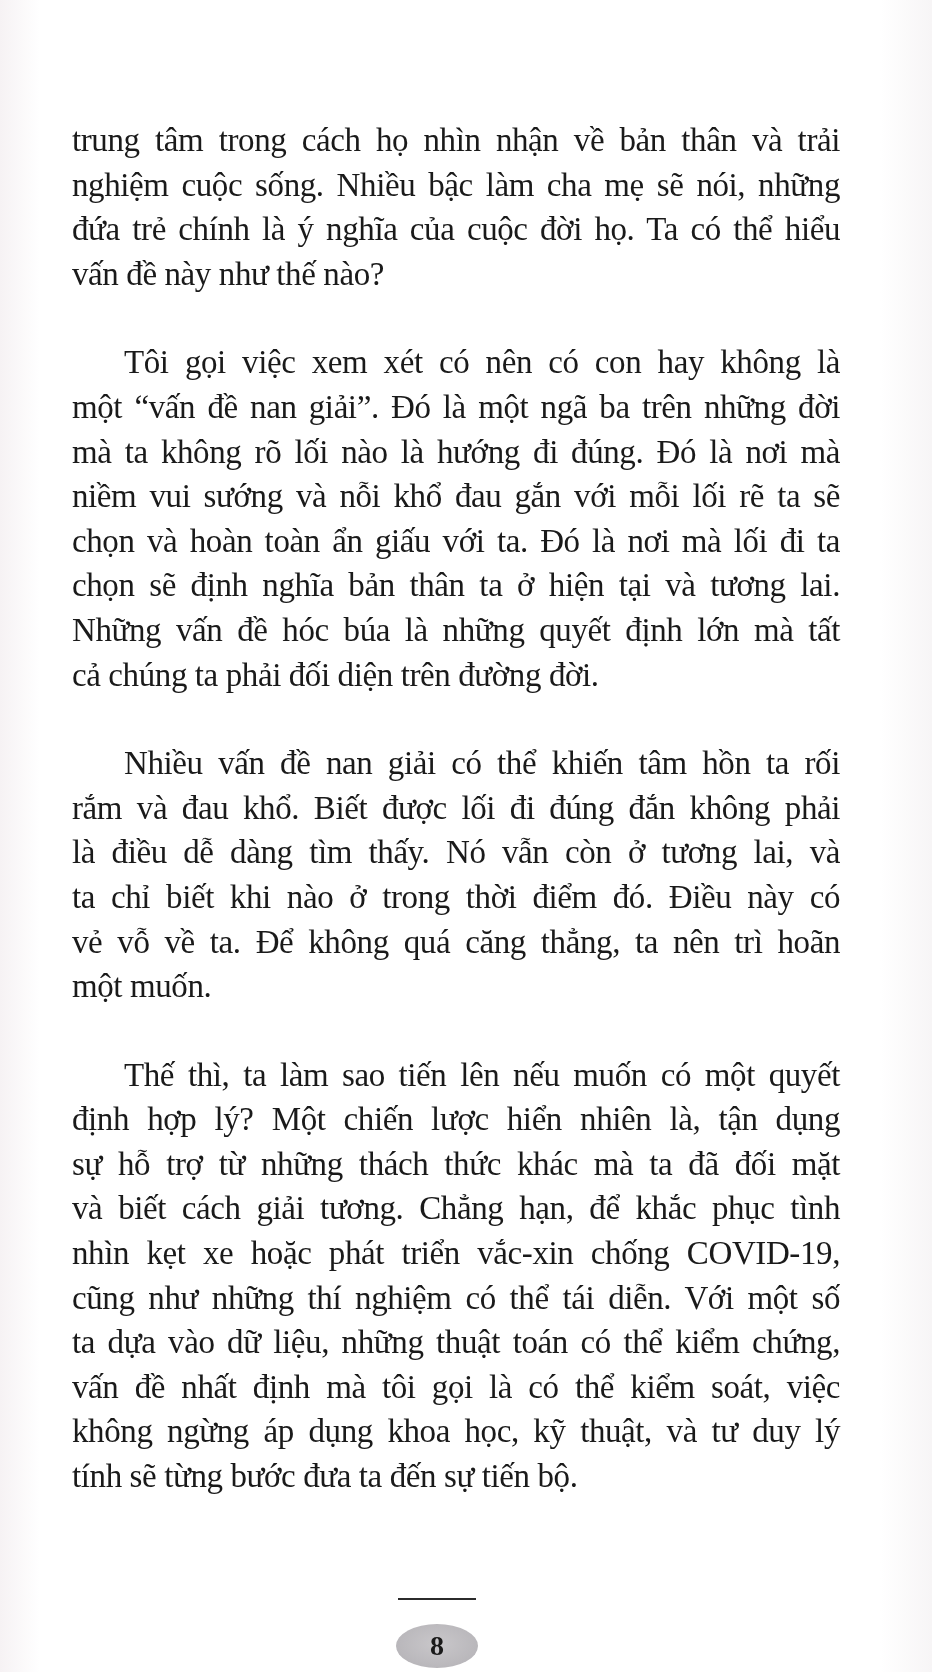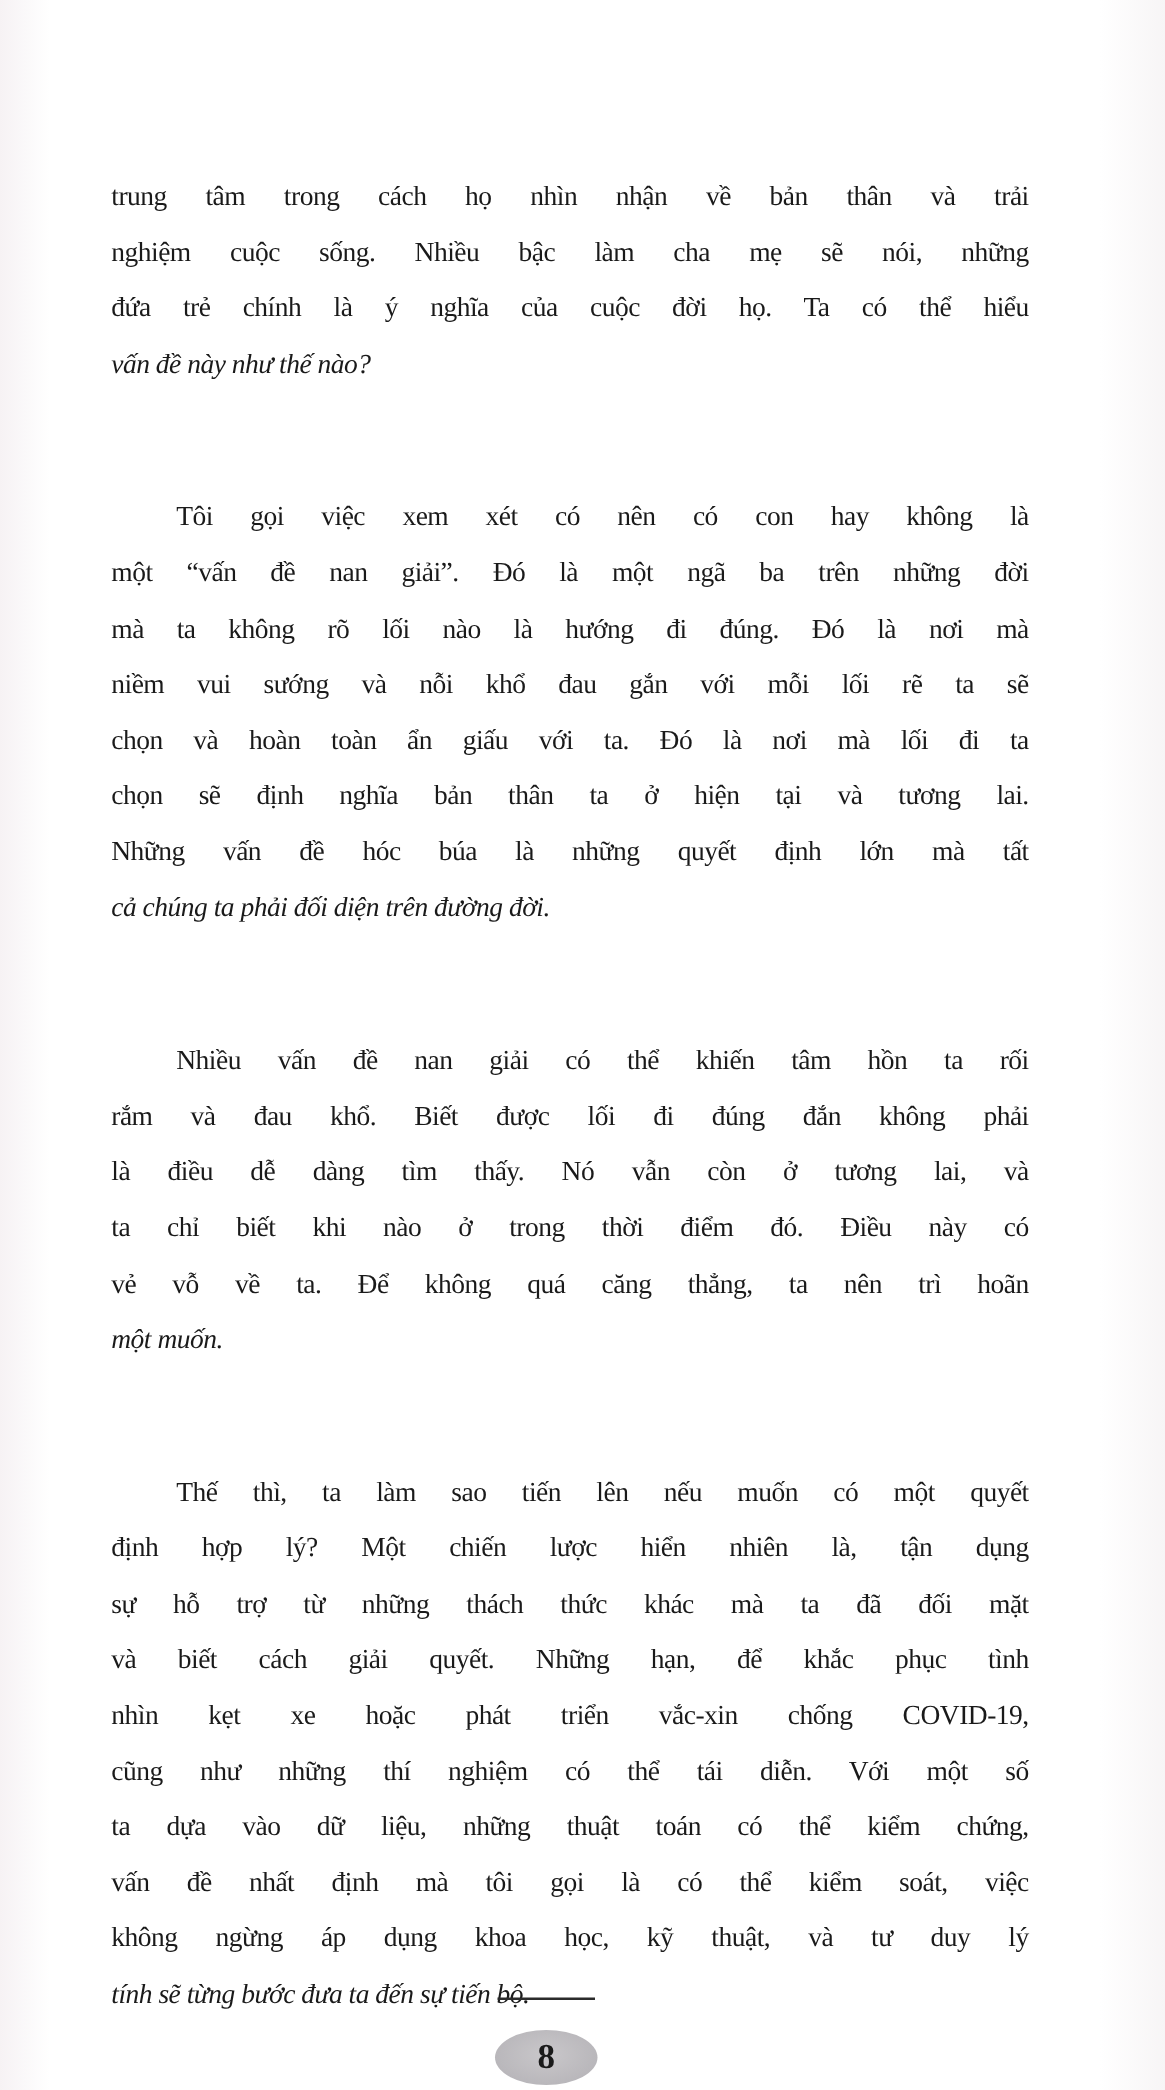--- a/index.html
+++ b/index.html
@@ -21,35 +21,34 @@
       width: 932px; height: 1672px;
       background: linear-gradient(90deg, #f6f2f4 0px, #ffffff 40px, #ffffff 880px, #f7f5f6 932px);
     }
     .text-block {
       position: absolute;
       left: 72px;
       top: 118px;
       width: 768px;
     }
     .para {
-      margin: 17px;
-      font-size: 22px;
+      margin: 0;
+      font-size: 33px;
       line-height: 44.6px;
       text-align: left;
       letter-spacing: -0.4px;
     }
     .para .line {
       display: block;
       white-space: nowrap;
       text-align: justify;
       text-align-last: justify;
     }
     .para .line.last {
       text-align-last: left;
-      font-style: italic;
     }
     .para .line.indent {
       padding-left: 52px;
     }
     .gap {
       height: 44px;
     }
     .footer-rule {
       position: absolute;
       left: 398px;
@@ -115,21 +114,21 @@
     <span class="line">vẻ vỗ về ta. Để không quá căng thẳng, ta nên trì hoãn</span>
     <span class="line last">một muốn.</span>
   </p>
 
   <div class="gap"></div>
 
   <p class="para">
     <span class="line indent">Thế thì, ta làm sao tiến lên nếu muốn có một quyết</span>
     <span class="line">định hợp lý? Một chiến lược hiển nhiên là, tận dụng</span>
     <span class="line">sự hỗ trợ từ những thách thức khác mà ta đã đối mặt</span>
-    <span class="line">và biết cách giải quyết. Những hạn, để khắc phục tình</span>
+    <span class="line">và biết cách giải tương. Chẳng hạn, để khắc phục tình</span>
     <span class="line">nhìn kẹt xe hoặc phát triển vắc-xin chống COVID-19,</span>
     <span class="line">cũng như những thí nghiệm có thể tái diễn. Với một số</span>
     <span class="line">ta dựa vào dữ liệu, những thuật toán có thể kiểm chứng,</span>
     <span class="line">vấn đề nhất định mà tôi gọi là có thể kiểm soát, việc</span>
     <span class="line">không ngừng áp dụng khoa học, kỹ thuật, và tư duy lý</span>
     <span class="line last">tính sẽ từng bước đưa ta đến sự tiến bộ.</span>
   </p>
 
 </div>
 

